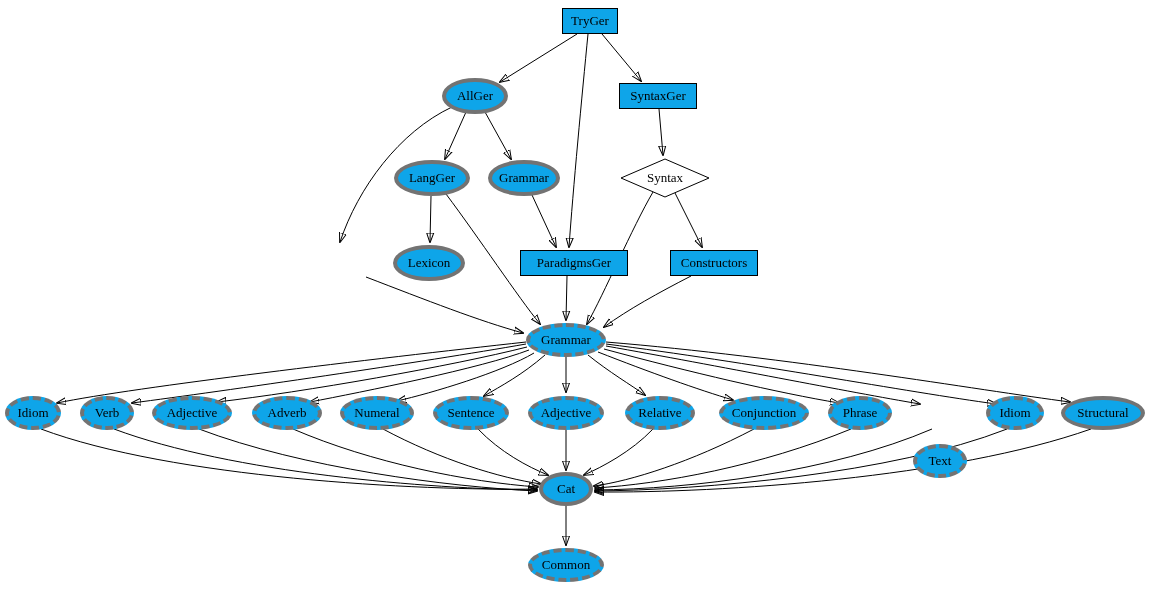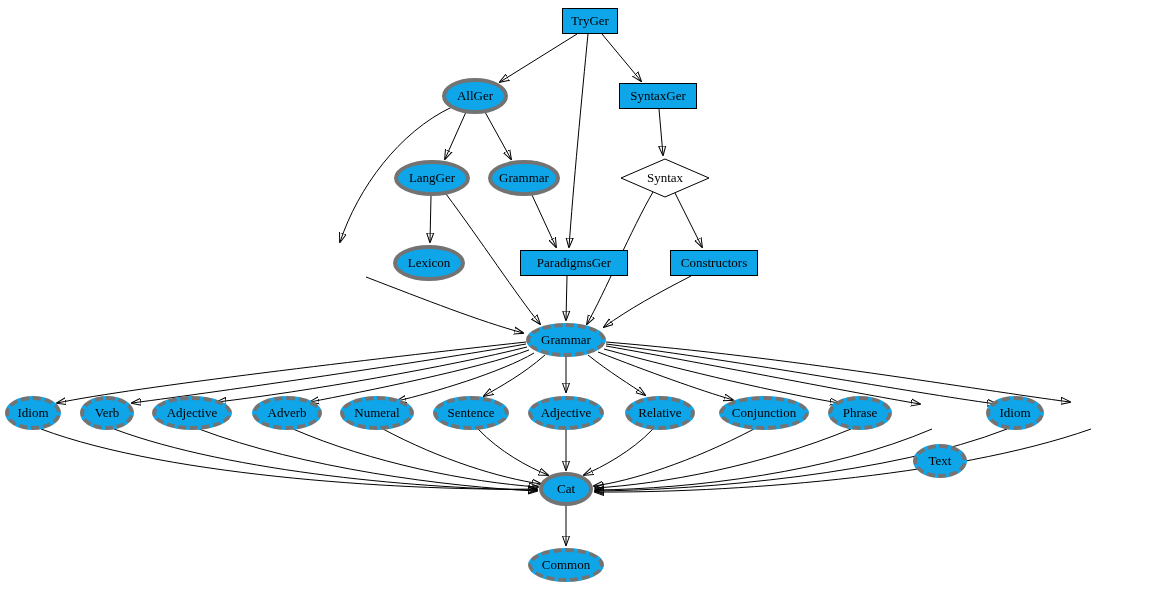--- a/index.html
+++ b/index.html
@@ -161,20 +161,23 @@
   </div>
   <div class="node ellipse dashed" style="left:828px; top:396px; width:64px; height:34px;">
     <span>Phrase</span>
   </div>
   <div class="node ellipse dashed" style="left:913px; top:396px; width:54px; height:34px;margin-top:48px;">
     <span>Text</span>
   </div>
   <div class="node ellipse dashed" style="left:986px; top:396px; width:58px; height:34px;">
     <span>Idiom</span>
   </div>
+  <div class="node ellipse" style="left:1061px; top:396px; width:84px; height:34px;">
+    <span>Structural</span>
+  </div>
 
   <div class="node ellipse" style="left:539px; top:472px; width:54px; height:34px;">
     <span>Cat</span>
   </div>
   <div class="node ellipse dashed" style="left:528px; top:548px; width:76px; height:34px;">
     <span>Common</span>
   </div>
 
 </div>
 

